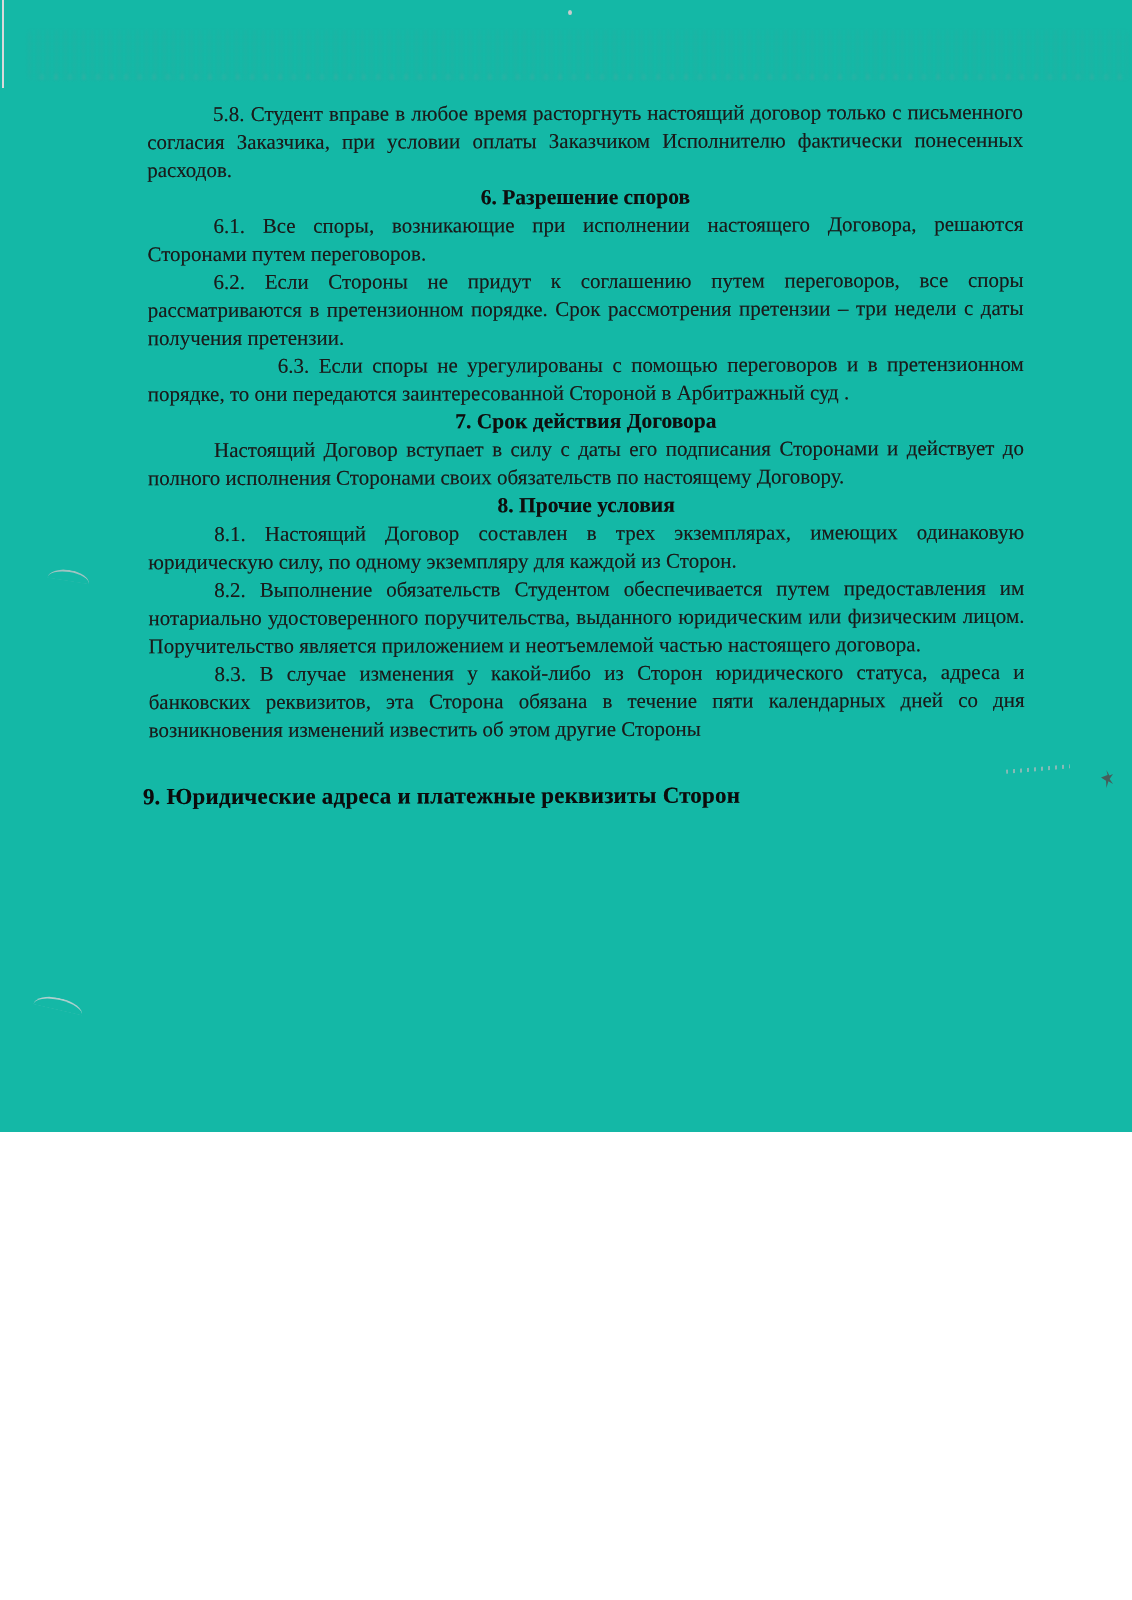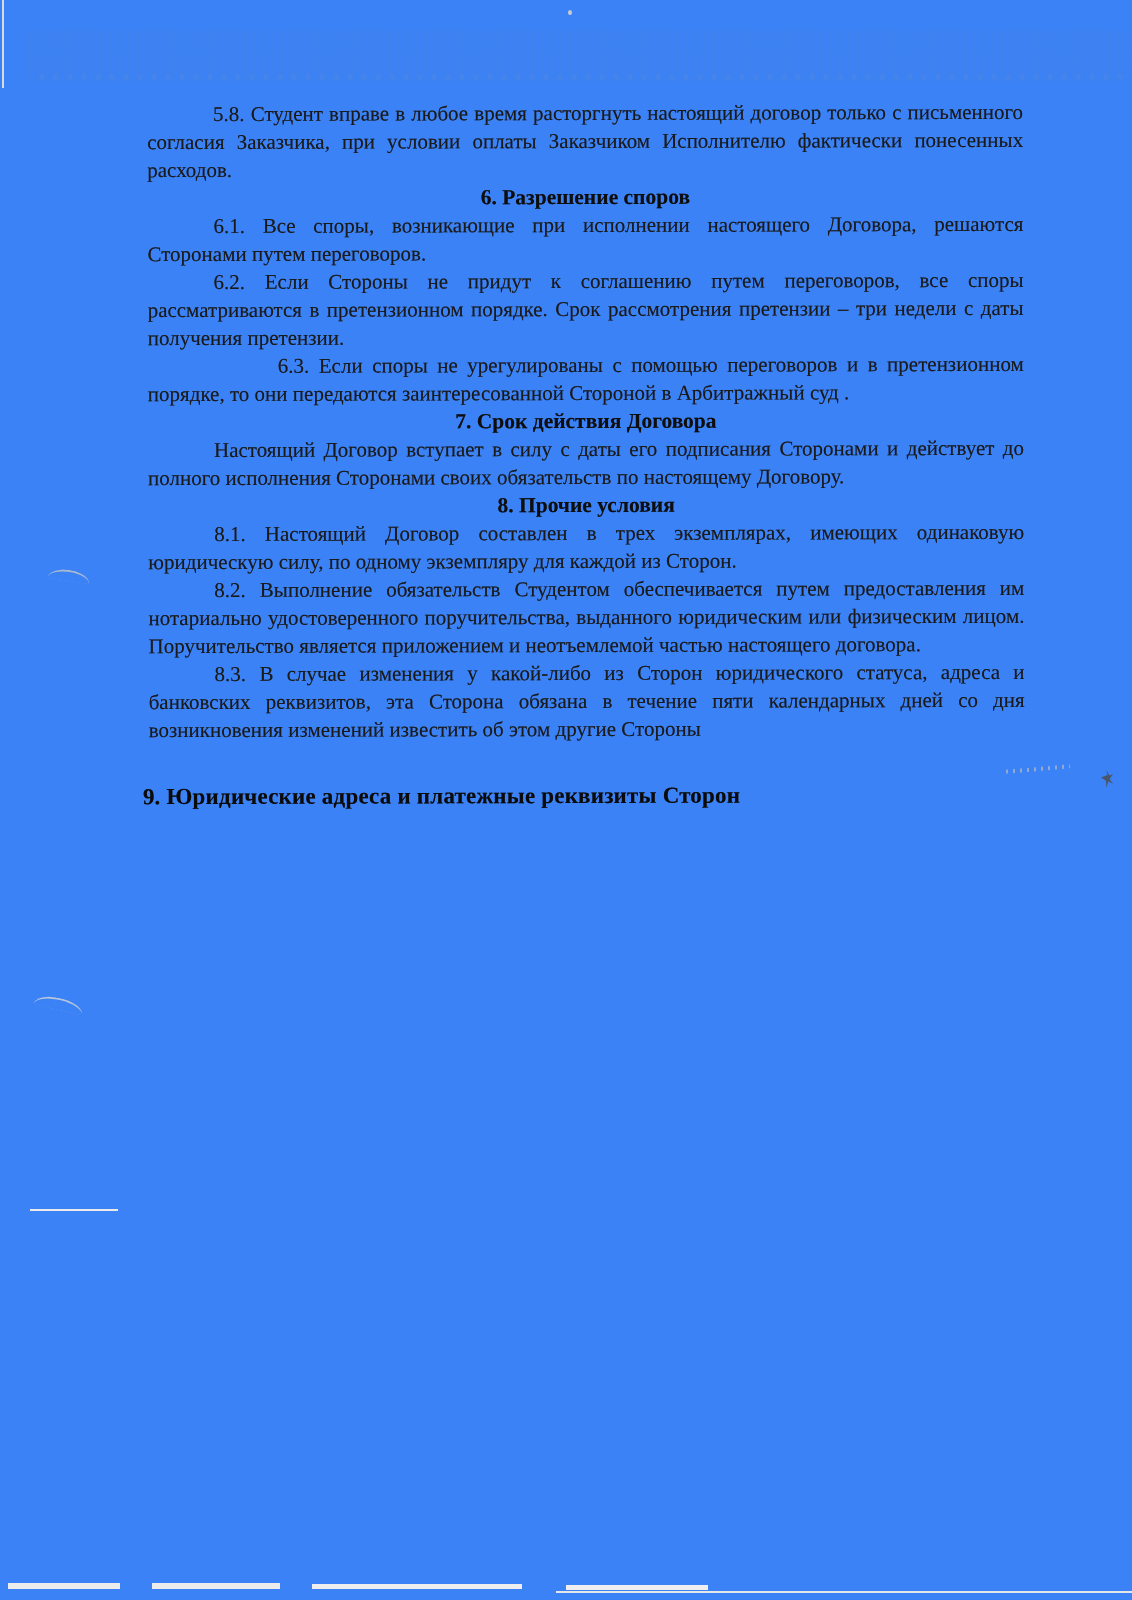--- a/index.html
+++ b/index.html
@@ -3,22 +3,22 @@
 <meta charset="utf-8">
 <style>
   html, body {
     margin: 0;
     padding: 0;
     background: #ffffff;
   }
   .scan-page {
     position: relative;
     width: 1132px;
-    height: 1600px;
-    background: #3b82f6;
+    height: 1132px;
+    background: #14b8a6;
     overflow: hidden;
     font-family: "Liberation Serif", "DejaVu Serif", serif;
   }
 
   
   .doc-body {
     position: absolute;
     left: 148px;
     top: 99px;
     width: 876px;

